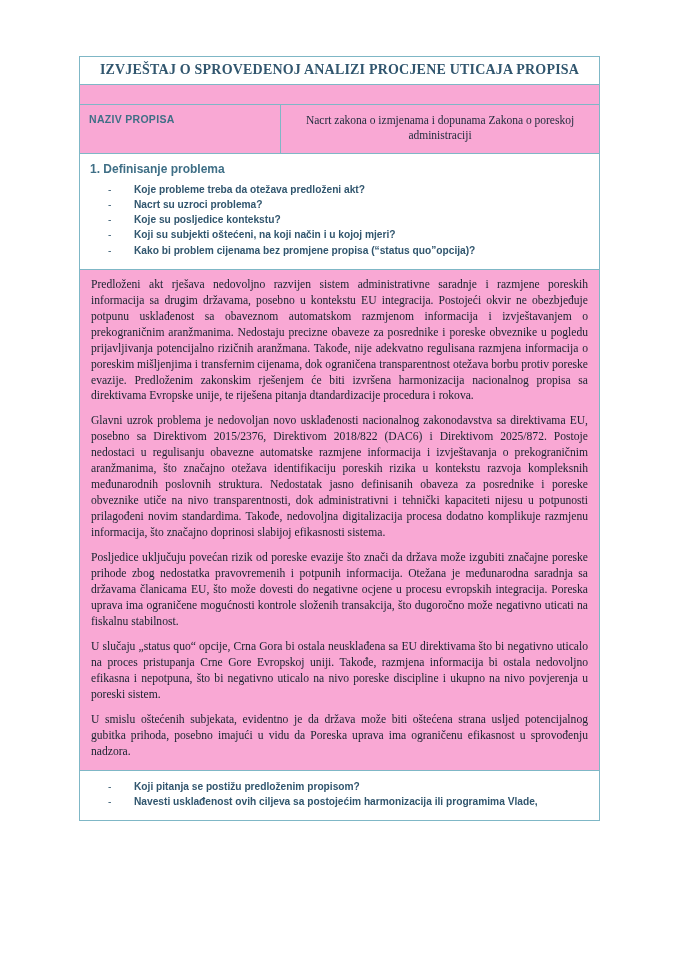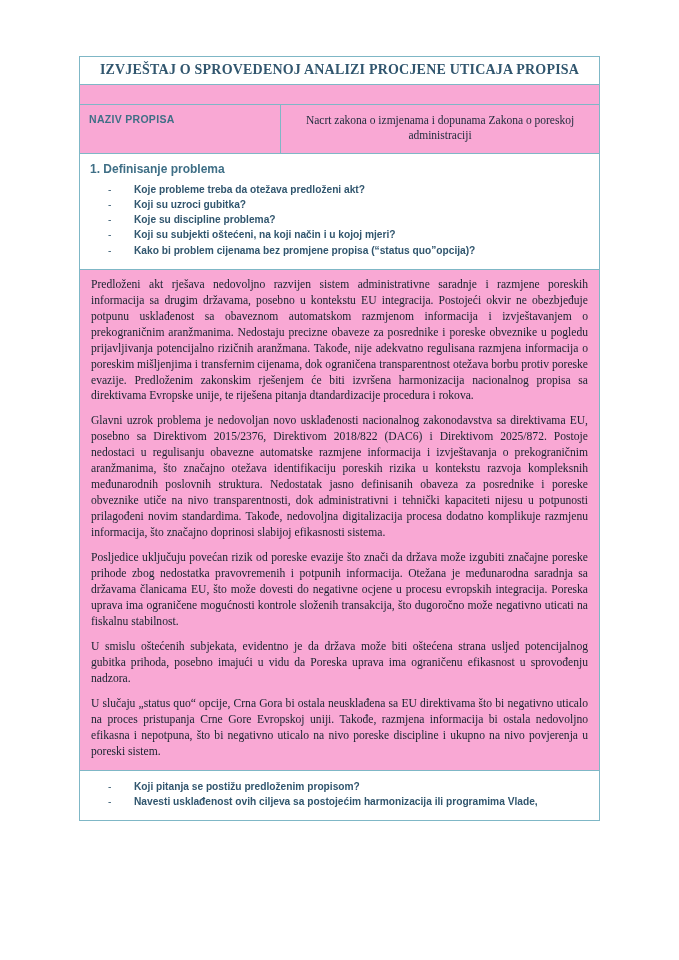--- a/index.html
+++ b/index.html
@@ -167,43 +167,43 @@
 
     <div class="block q-block">
       <div class="q-heading">1. Definisanje problema</div>
       <ul class="q-list">
         <li>
           <span class="dash">-</span>
           <span class="qtext">Koje probleme  treba da otežava predloženi akt?</span>
         </li>
         <li>
           <span class="dash">-</span>
-          <span class="qtext">Koji su uzroci gubitka?</span>
-        </li>
-        <li>
-          <span class="dash">-</span>
-          <span class="qtext">Koje su discipline problema?</span>
+          <span class="qtext">Nacrt su uzroci problema?</span>
+        </li>
+        <li>
+          <span class="dash">-</span>
+          <span class="qtext">Koje su posljedice kontekstu?</span>
         </li>
         <li>
           <span class="dash">-</span>
           <span class="qtext">Koji su subjekti oštećeni, na koji način i u kojoj mjeri?</span>
         </li>
         <li>
           <span class="dash">-</span>
           <span class="qtext">Kako bi problem cijenama bez promjene propisa (“status quo”opcija)?</span>
         </li>
       </ul>
     </div>
 
     <div class="block blue prose-block">
       <p>Predloženi akt rješava nedovoljno razvijen sistem administrativne saradnje i razmjene poreskih informacija sa drugim državama, posebno u kontekstu EU integracija. Postojeći okvir ne obezbjeđuje potpunu usklađenost sa obaveznom automatskom razmjenom informacija i izvještavanjem o prekograničnim aranžmanima. Nedostaju precizne obaveze za posrednike i poreske obveznike u pogledu prijavljivanja potencijalno rizičnih aranžmana. Takođe, nije adekvatno regulisana razmjena informacija o poreskim mišljenjima i transfernim cijenama, dok ograničena transparentnost otežava borbu protiv poreske evazije. Predloženim zakonskim rješenjem će biti izvršena harmonizacija nacionalnog propisa sa direktivama Evropske unije, te riješena pitanja dtandardizacije procedura i rokova.</p>
       <p>Glavni uzrok problema je nedovoljan novo usklađenosti nacionalnog zakonodavstva sa direktivama EU, posebno sa Direktivom 2015/2376, Direktivom 2018/822 (DAC6) i Direktivom 2025/872. Postoje nedostaci u regulisanju obavezne automatske razmjene informacija i izvještavanja o prekograničnim aranžmanima, što značajno otežava identifikaciju poreskih rizika u kontekstu razvoja kompleksnih međunarodnih poslovnih struktura. Nedostatak jasno definisanih obaveza za posrednike i poreske obveznike utiče na nivo transparentnosti, dok administrativni i tehnički kapaciteti nijesu u potpunosti prilagođeni novim standardima. Takođe, nedovoljna digitalizacija procesa dodatno komplikuje razmjenu informacija, što značajno doprinosi slabijoj efikasnosti sistema.</p>
       <p>Posljedice uključuju povećan rizik od poreske evazije što znači da država može izgubiti značajne poreske prihode zbog nedostatka pravovremenih i potpunih informacija. Otežana je međunarodna saradnja sa državama članicama EU, što može dovesti do negativne ocjene u procesu evropskih integracija. Poreska uprava ima ograničene mogućnosti kontrole složenih transakcija, što dugoročno može negativno uticati na fiskalnu stabilnost.</p>
+      <p>U slučaju „status quo“ opcije, Crna Gora bi ostala neusklađena sa EU direktivama što bi negativno uticalo na proces pristupanja Crne Gore Evropskoj uniji. Takođe, razmjena informacija bi ostala nedovoljno efikasna i nepotpuna, što bi negativno uticalo na nivo poreske discipline i ukupno na nivo povjerenja u poreski sistem.</p>
       <p>U smislu oštećenih subjekata, evidentno je da država može biti oštećena strana usljed potencijalnog gubitka prihoda, posebno imajući u vidu da Poreska uprava ima ograničenu efikasnost u sprovođenju nadzora.</p>
-      <p>U slučaju „status quo“ opcije, Crna Gora bi ostala neusklađena sa EU direktivama što bi negativno uticalo na proces pristupanja Crne Gore Evropskoj uniji. Takođe, razmjena informacija bi ostala nedovoljno efikasna i nepotpuna, što bi negativno uticalo na nivo poreske discipline i ukupno na nivo povjerenja u poreski sistem.</p>
     </div>
 
     <div class="block q-block">
       <ul class="q-list">
         <li>
           <span class="dash">-</span>
           <span class="qtext">Koji pitanja se postižu predloženim propisom?</span>
         </li>
         <li>
           <span class="dash">-</span>

